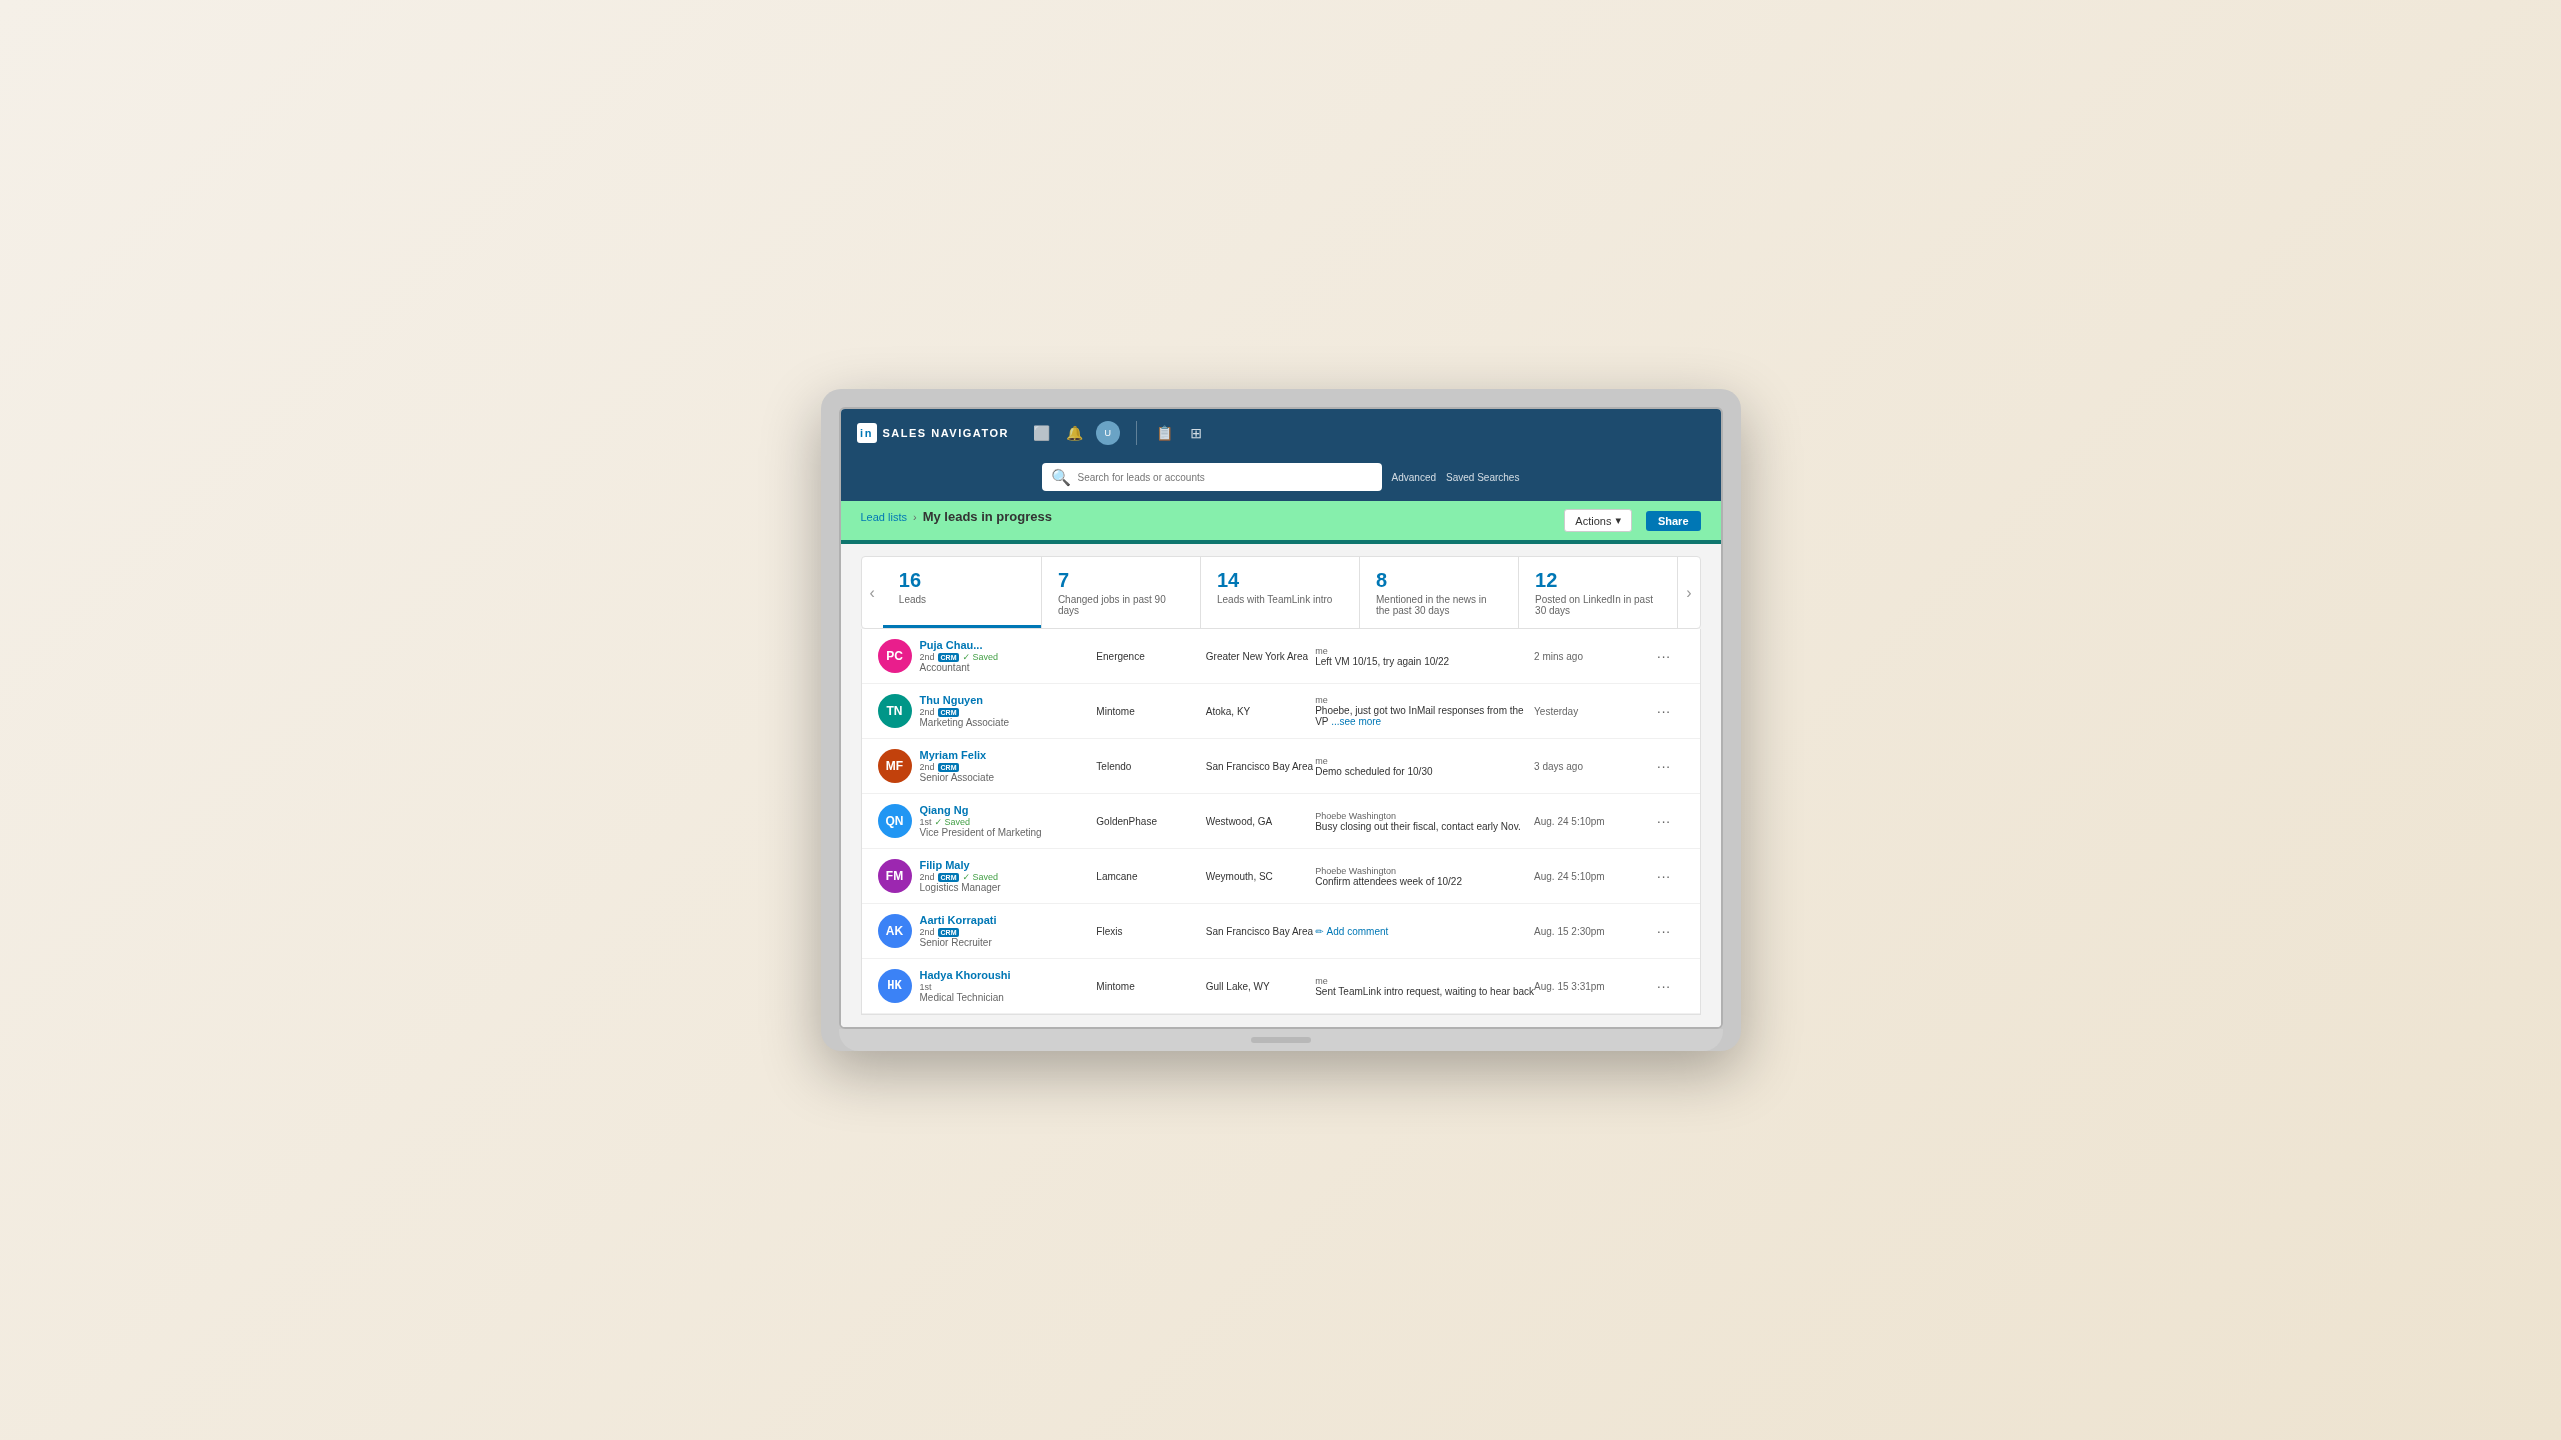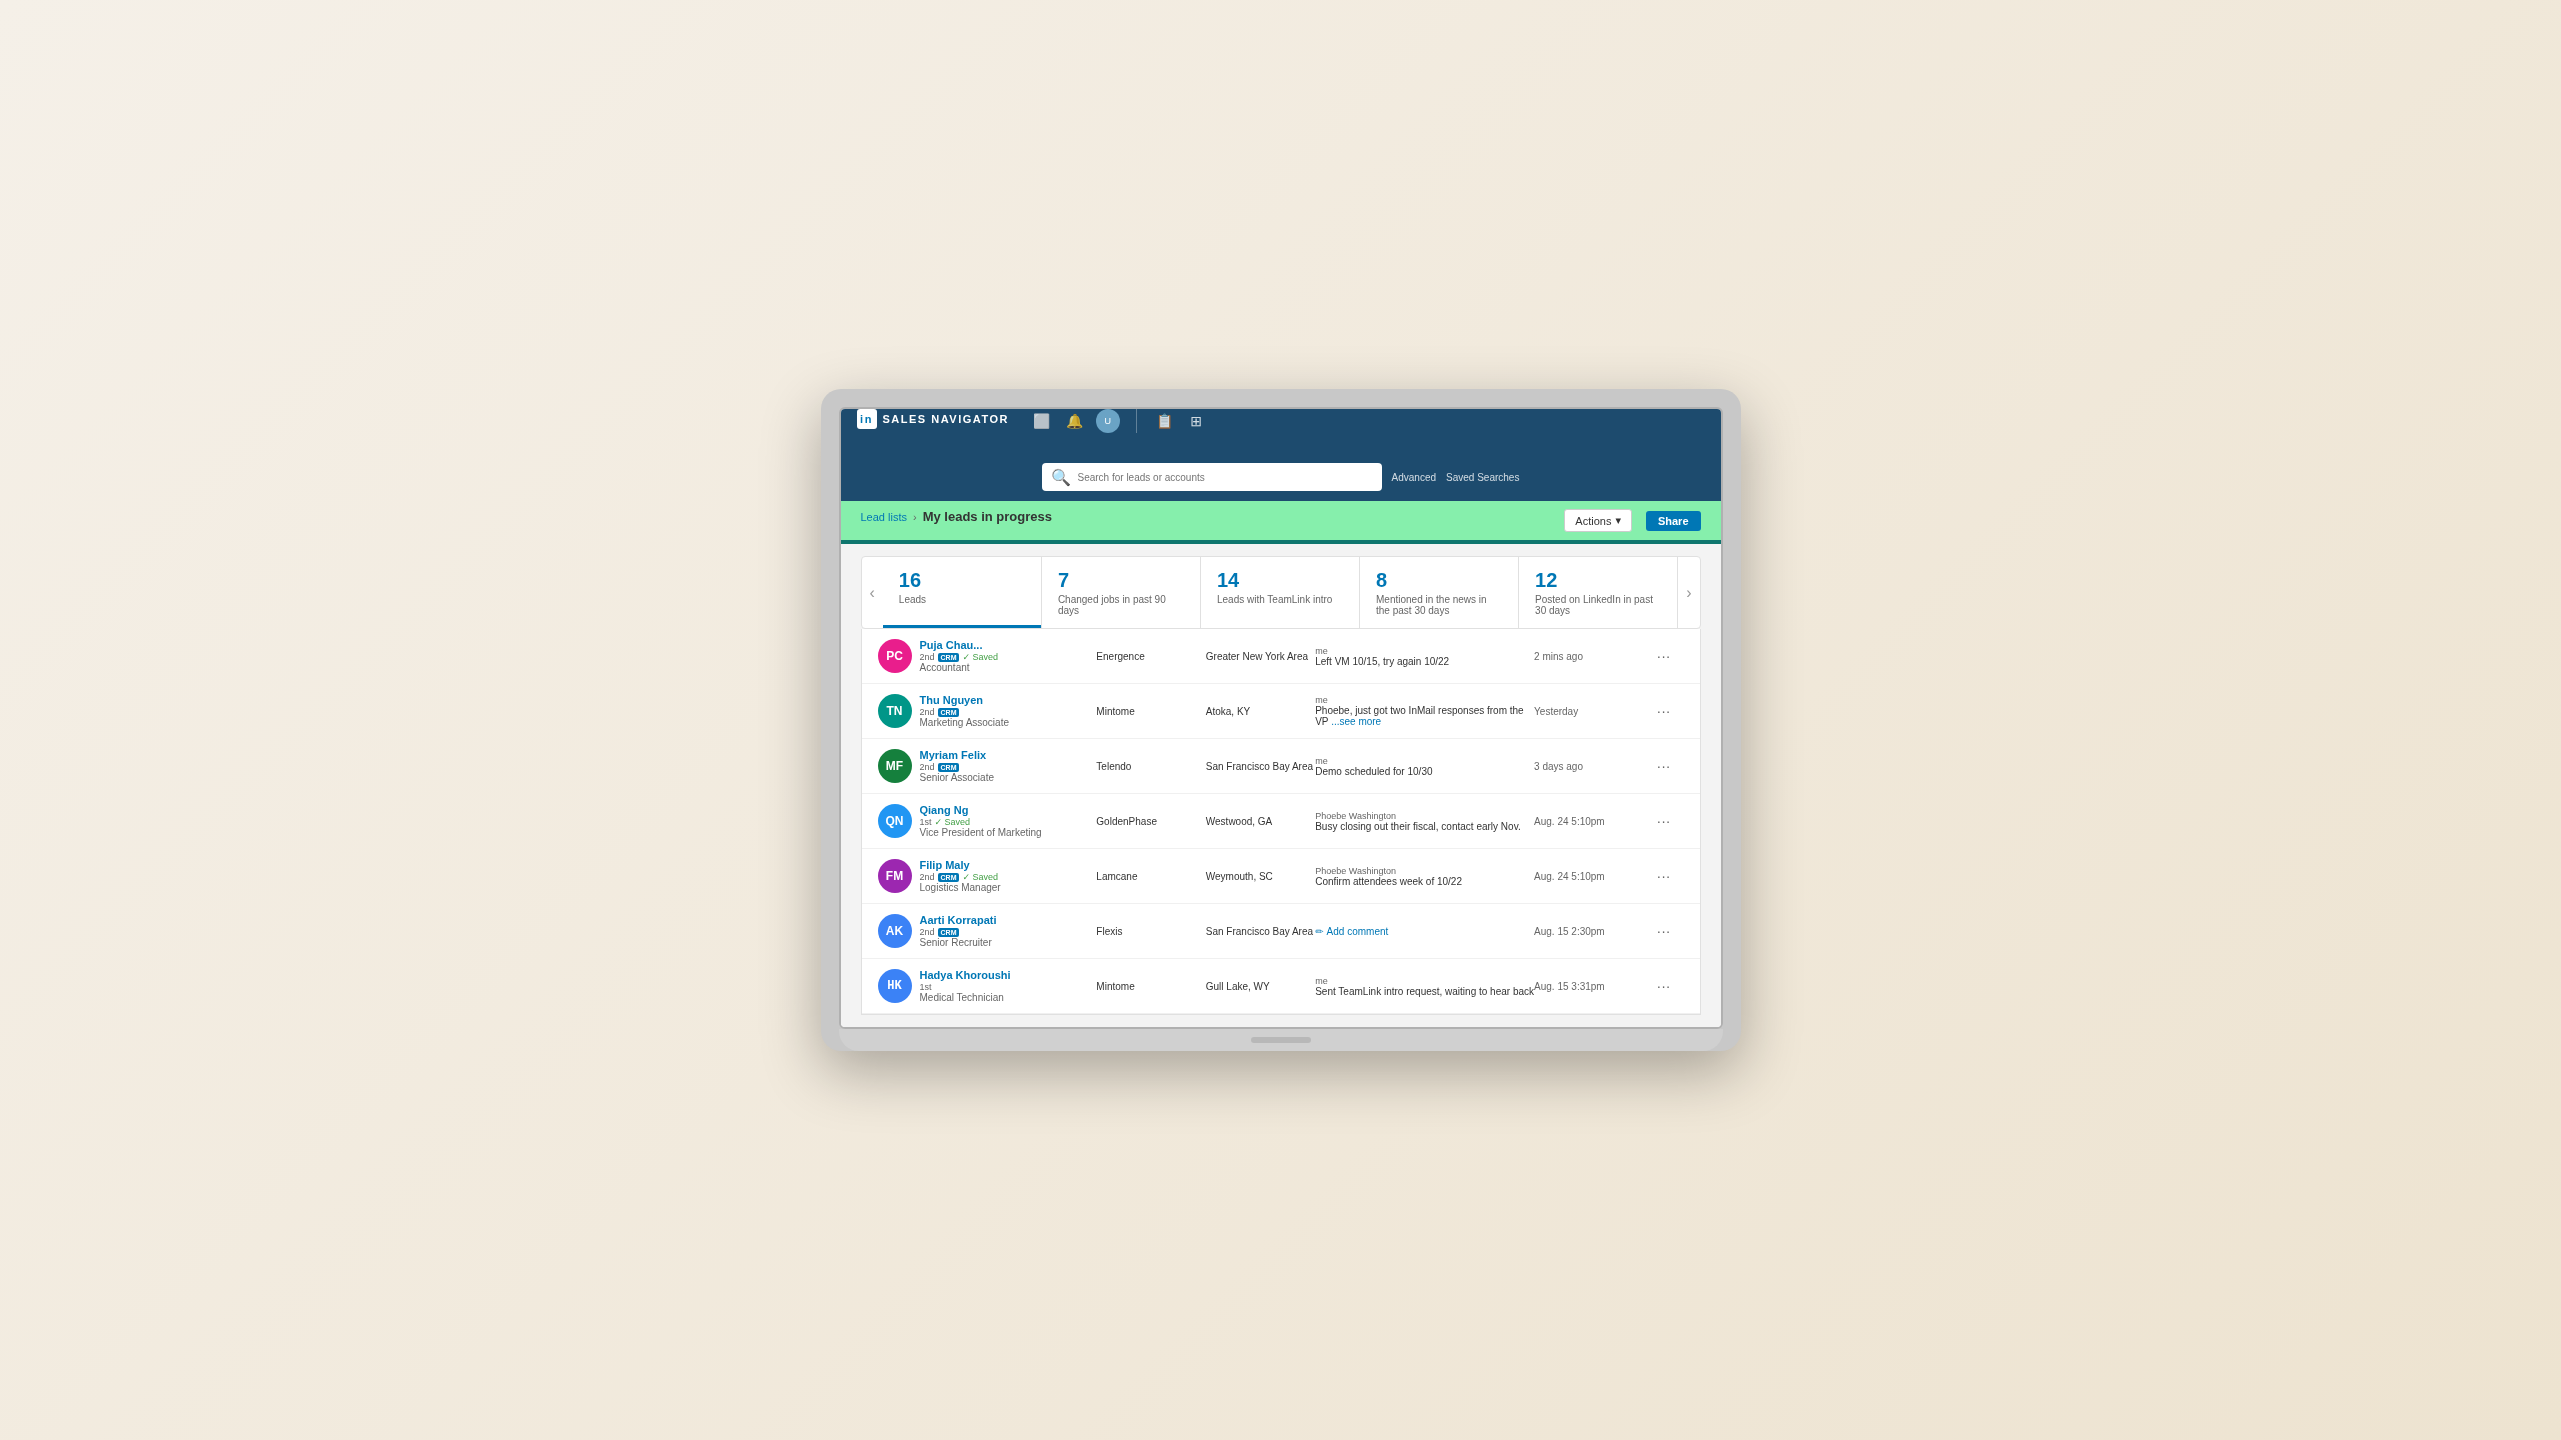--- a/index.html
+++ b/index.html
@@ -38,21 +38,21 @@
       height: 6px;
       background: #b8b8b8;
       border-radius: 3px;
     }
 
     
     .nav {
       background: #1d4b6e;
       padding: 0 16px;
       display: flex;
-      align-items: flex-start;
+      align-items: center;
       height: 48px;
       gap: 0;
     }
     .nav-logo {
       display: flex;
       align-items: center;
       gap: 6px;
       color: white;
       font-size: 11px;
       font-weight: 700;
@@ -409,21 +409,21 @@
     }
     .see-more {
       color: #0077b5;
       cursor: pointer;
       font-size: 10px;
     }
 
     
     .av-pink { background: #e91e8c; }
     .av-teal { background: #009688; }
-    .av-orange { background: #15803d; }
+    .av-orange { background: #c2410c; }
     .av-blue { background: #2196f3; }
     .av-purple { background: #9c27b0; }
     .av-green { background: #3b82f6; }
     .av-red { background: #3b82f6; font-family: Liberation Mono, monospace; }
   </style>
 </head>
 <body>
 
 <div class="laptop-outer">
   <div class="laptop-screen">

